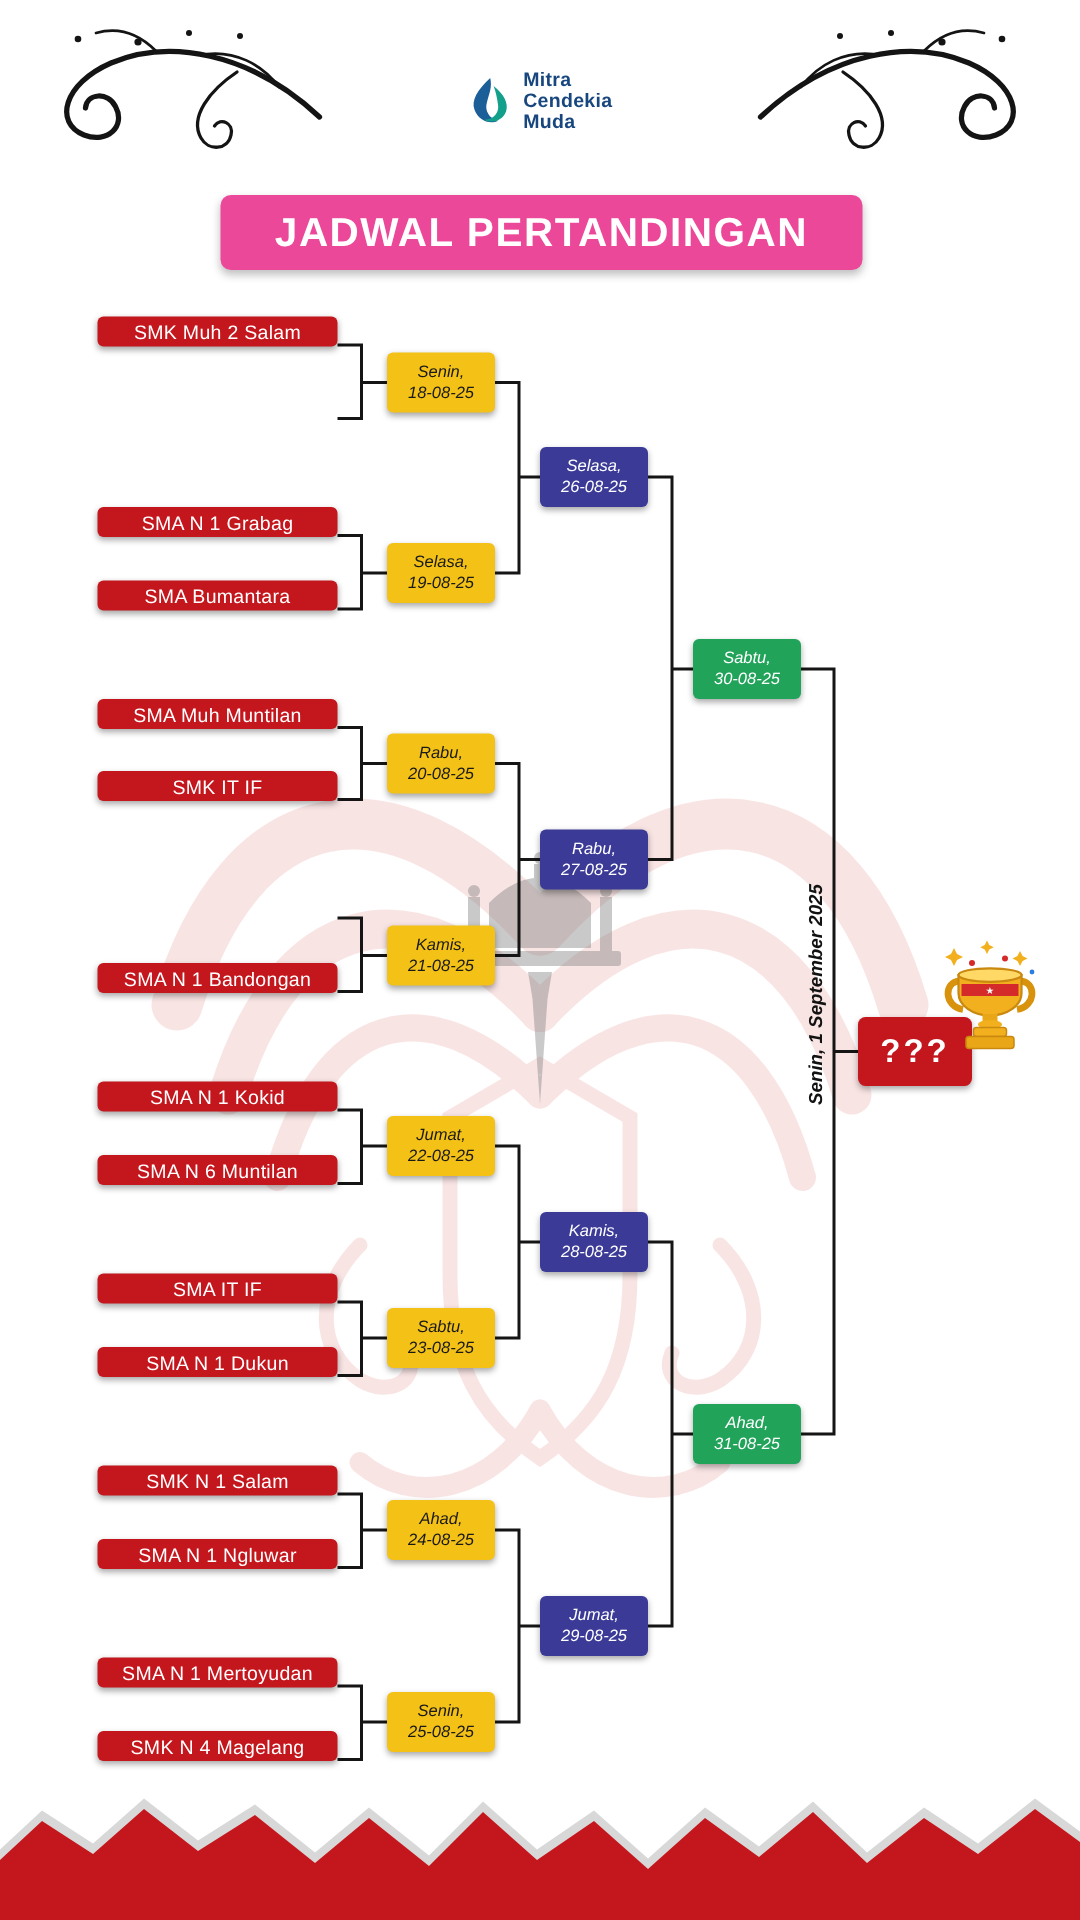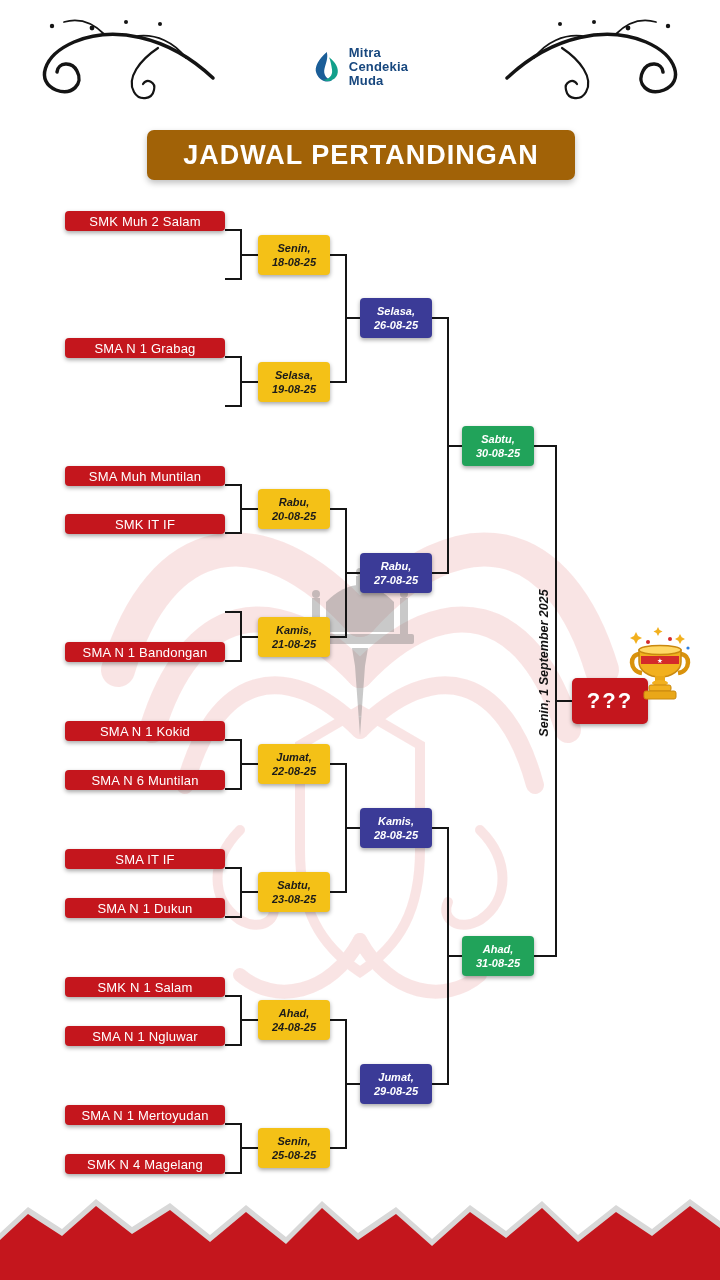--- a/index.html
+++ b/index.html
@@ -10,33 +10,33 @@
   .flourish{position:absolute;top:12px;z-index:2}
   .fl-left{left:8px}
   .fl-right{right:8px;transform:scaleX(-1)}
 
   
   .logo{position:absolute;top:46px;left:50%;transform:translateX(-50%);
         display:flex;align-items:center;gap:7px;z-index:2}
   .logo-text{color:#17477e;font-weight:700;font-size:13px;line-height:14px;letter-spacing:.2px}
 
   
-  .title{position:absolute;left:147px;top:130px;width:428px;height:50px;background:#a16207;
+  .title{position:absolute;left:147px;top:130px;width:428px;height:50px;background:#ec4899;
          color:#fff;display:flex;align-items:center;justify-content:center;
          font-size:27px;font-weight:800;letter-spacing:1px;border-radius:7px;z-index:2;
          box-shadow:0 3px 6px rgba(0,0,0,.25)}
 
   
   .team{position:absolute;left:65px;width:160px;height:20px;background:#c4161d;color:#fff;
         display:flex;align-items:center;justify-content:center;font-size:13px;font-weight:500;
         border-radius:4px;box-shadow:0 2px 4px rgba(0,0,0,.35);z-index:2;text-align:center;
         letter-spacing:.2px}
   .date-box{position:absolute;width:72px;height:40px;border-radius:4px;display:flex;
         flex-direction:column;align-items:center;justify-content:center;font-style:italic;
-        font-size:11px;font-weight:700;line-height:14px;box-shadow:0 2px 4px rgba(0,0,0,.35);
+        font-size:11px;font-weight:400;line-height:14px;box-shadow:0 2px 4px rgba(0,0,0,.35);
         z-index:2;text-align:center}
   .r1{left:258px;background:#f4c117;color:#1a1a1a}
   .qf{left:360px;background:#3b3b97;color:#fff}
   .sf{left:462px;background:#21a35a;color:#fff}
 
   .final-label{position:absolute;left:435px;top:655px;width:220px;height:16px;text-align:center;
         transform:rotate(-90deg);font-style:italic;font-size:12.5px;font-weight:600;color:#121212;
         z-index:2;white-space:nowrap}
   .final-box{position:absolute;left:572px;top:678px;width:76px;height:46px;background:#c4161d;
         color:#fff;font-weight:800;font-size:22px;display:flex;align-items:center;
@@ -137,20 +137,21 @@
       M330 509 H346 V637 H330 M346 573 H360
       M330 764 H346 V892 H330 M346 828 H360
       M330 1020 H346 V1148 H330 M346 1084 H360
       M432 318 H448 V573 H432 M448 446 H462
       M432 828 H448 V1084 H432 M448 956 H462
       M534 446 H556 V956 H534 M556 701 H572"></path>
   </svg>
 
   <div class="team" style="top:211px">SMK Muh 2 Salam</div>
   <div class="team" style="top:338px">SMA N 1 Grabag</div>
+  <div class="team" style="top:387px">SMA Bumantara</div>
   <div class="team" style="top:466px">SMA Muh Muntilan</div>
   <div class="team" style="top:514px">SMK IT IF</div>
   <div class="team" style="top:642px">SMA N 1 Bandongan</div>
   <div class="team" style="top:721px">SMA N 1 Kokid</div>
   <div class="team" style="top:770px">SMA N 6 Muntilan</div>
   <div class="team" style="top:849px">SMA IT IF</div>
   <div class="team" style="top:898px">SMA N 1 Dukun</div>
   <div class="team" style="top:977px">SMK N 1 Salam</div>
   <div class="team" style="top:1026px">SMA N 1 Ngluwar</div>
   <div class="team" style="top:1105px">SMA N 1 Mertoyudan</div>

